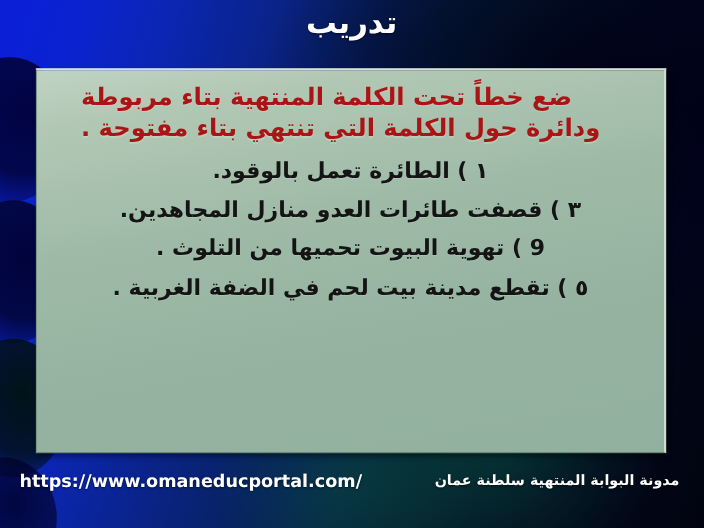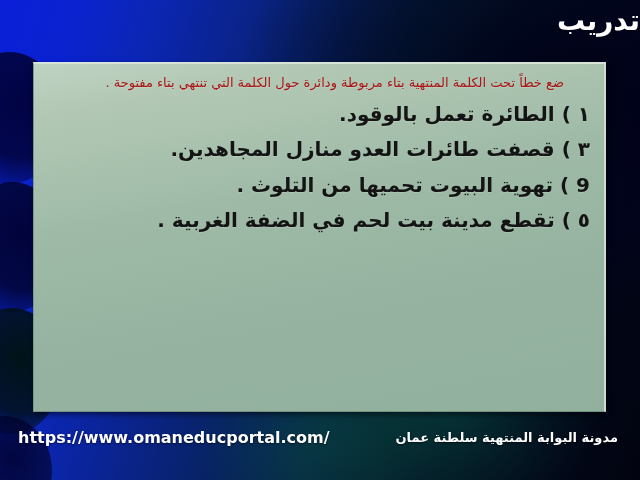--- a/index.html
+++ b/index.html
@@ -77,20 +77,21 @@
     width: 96px; height: 110px;
     background: radial-gradient(ellipse at 58% 38%, rgba(0,0,42,0.85) 0%, rgba(0,0,35,0.60) 55%, rgba(0,0,0,0) 95%);
   }
 
   
   #title {
     position: absolute;
     left: 0;
     top: 6px;
     width: 100%;
+    text-align: center;
     color: #ffffff;
     font-size: 28px;
     font-weight: bold;
     letter-spacing: 0.5px;
     line-height: 1.05;
     text-shadow: 0 1px 2px rgba(0,0,0,0.55);
   }
 
   
   #panel {
@@ -105,38 +106,39 @@
     border-right: 2px solid #cfddcf;
     border-bottom: 1px solid #76917f;
     border-left: 1px solid #7d9785;
     box-shadow: 2px 3px 5px rgba(0,0,0,0.45);
     padding: 8px 14px 0 14px;
     overflow: hidden;
   }
 
   #instruction {
     color: #ab1414;
-    font-size: 13px;
-    font-weight: normal;
-    text-align: right;
+    font-size: 22px;
+    font-weight: bold;
+    text-align: left;
     line-height: 1.32;
     margin: 2px 26px 6px 26px;
     text-shadow: 0 1px 0 rgba(255,255,255,0.18);
   }
 
   #items {
     list-style: none;
     margin: 0;
     padding: 0;
   }
 
   .item {
     color: #141414;
     font-size: 20px;
     font-weight: bold;
+    text-align: center;
     line-height: 1.26;
     padding: 5px 0 5px 0;
     text-shadow: 0 1px 0 rgba(255,255,255,0.14);
   }
 
   
   #footer {
     position: absolute;
     left: 0;
     bottom: 0;

